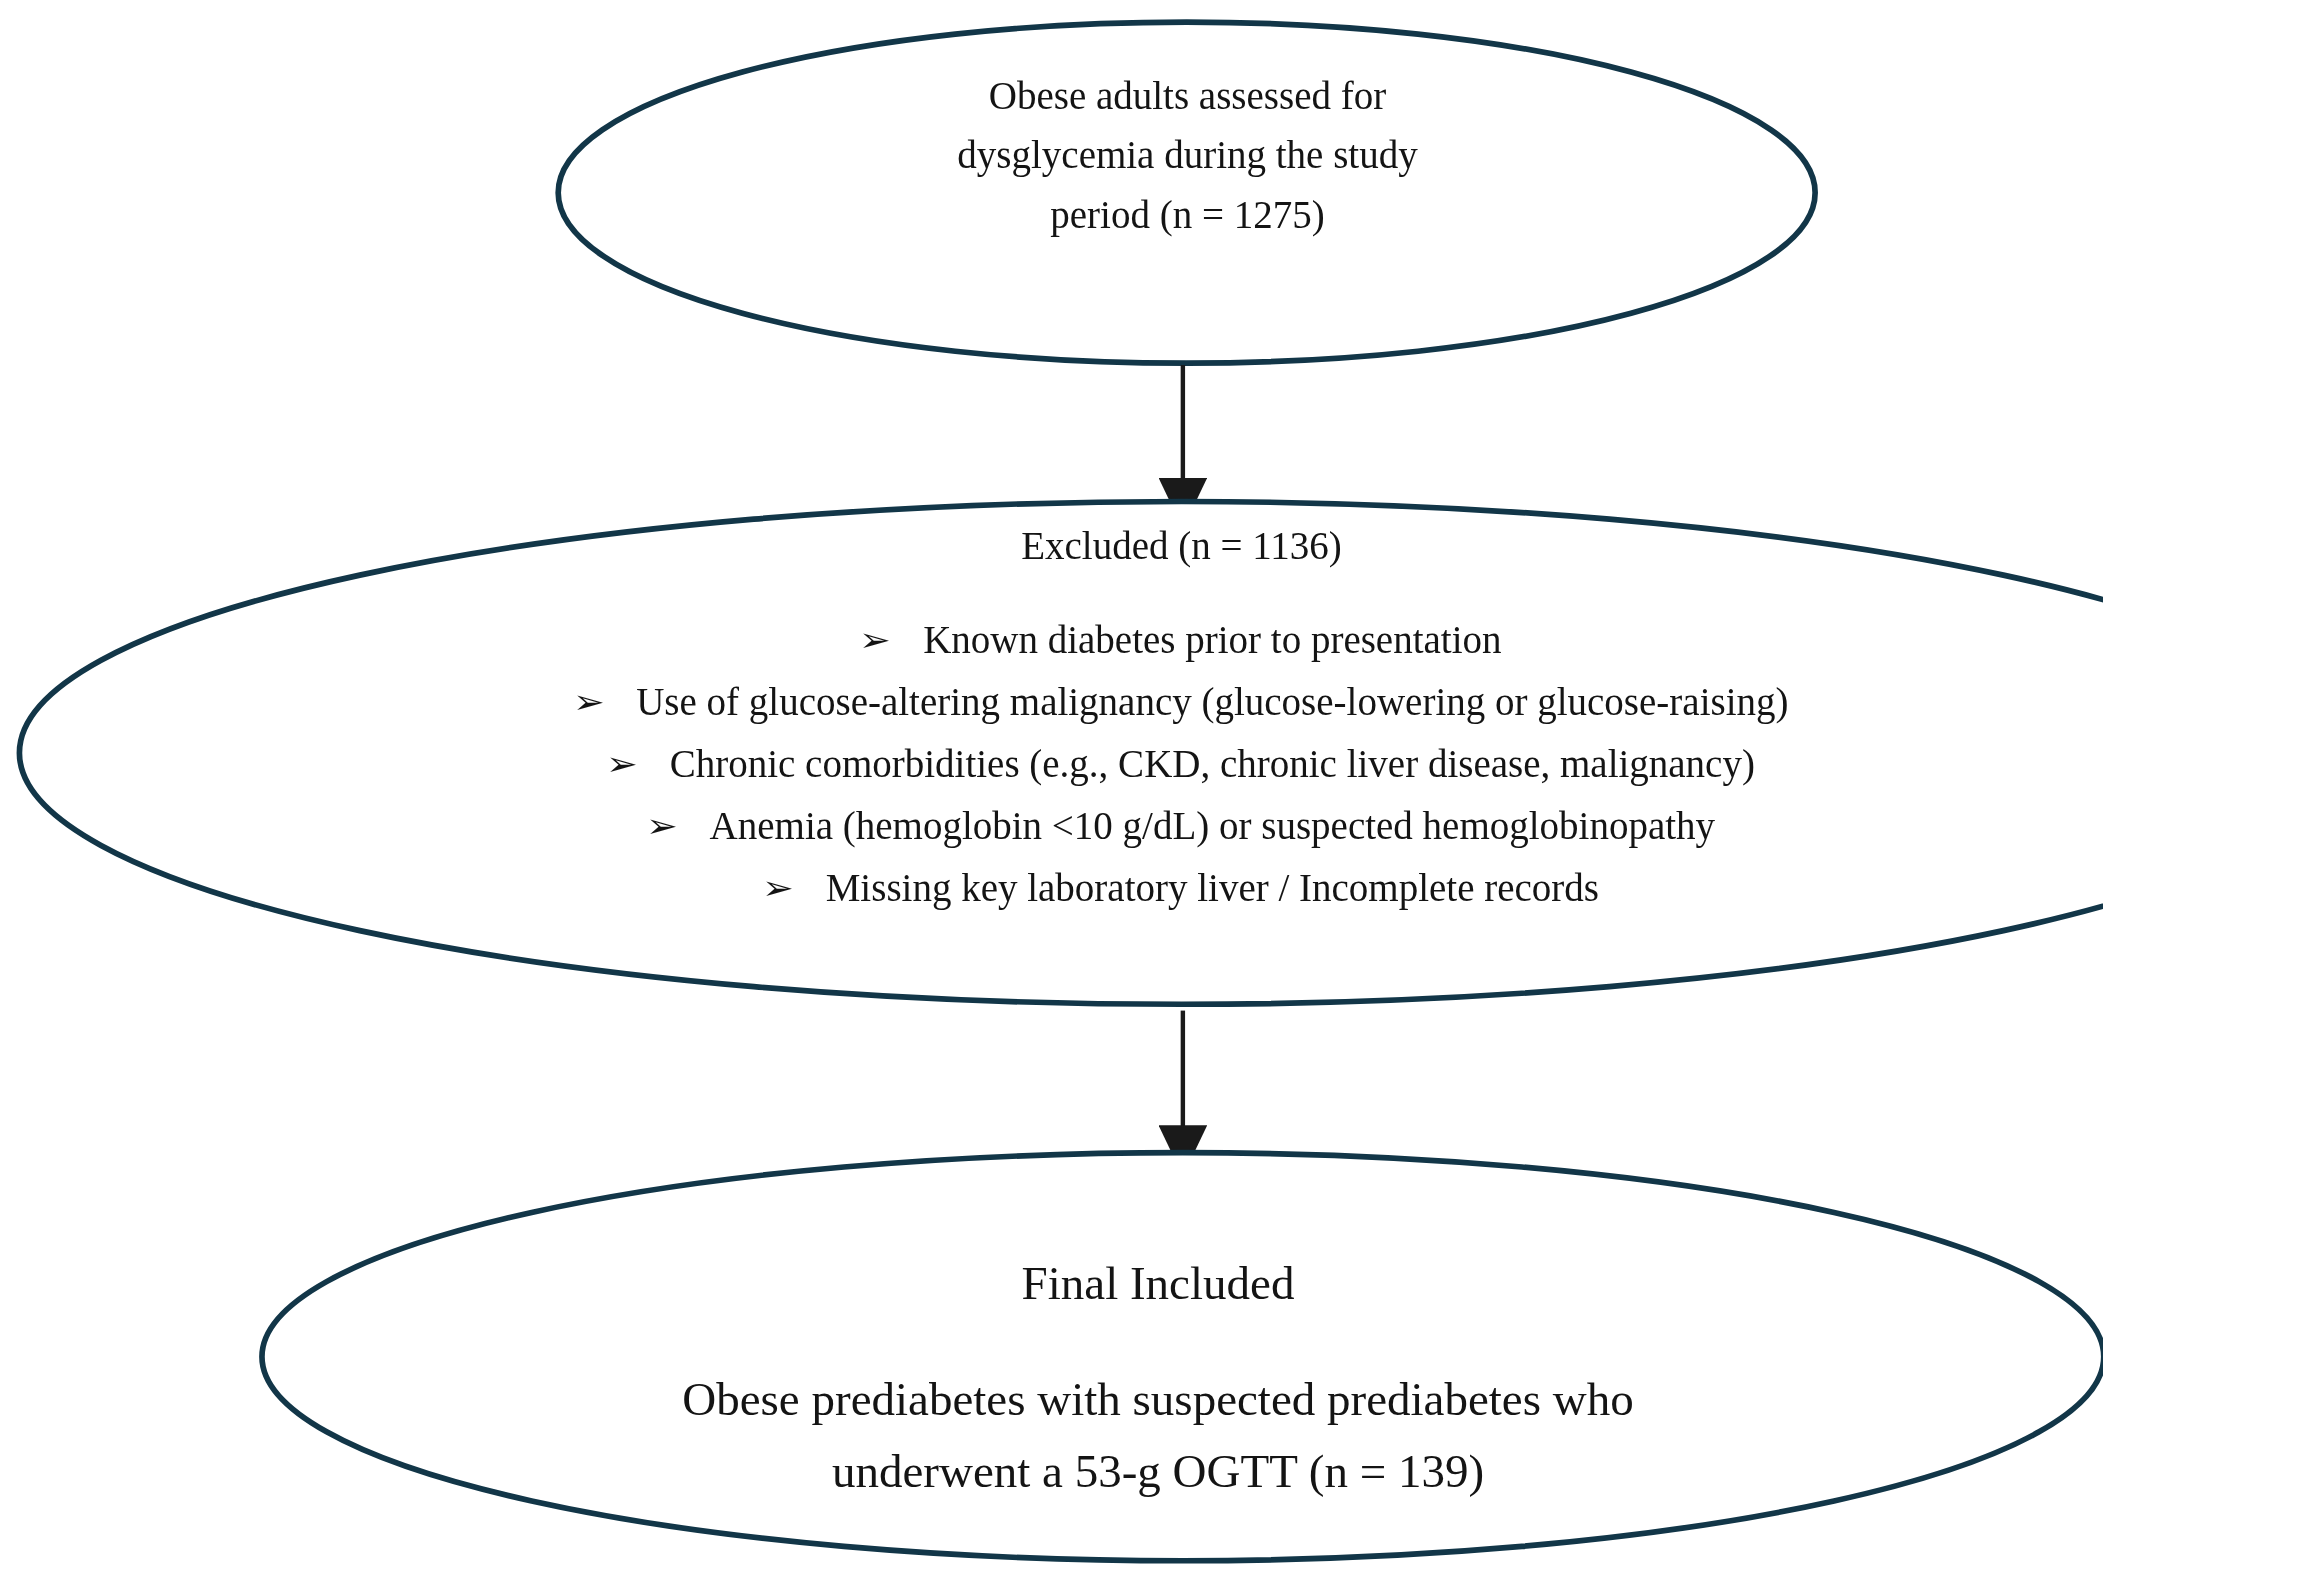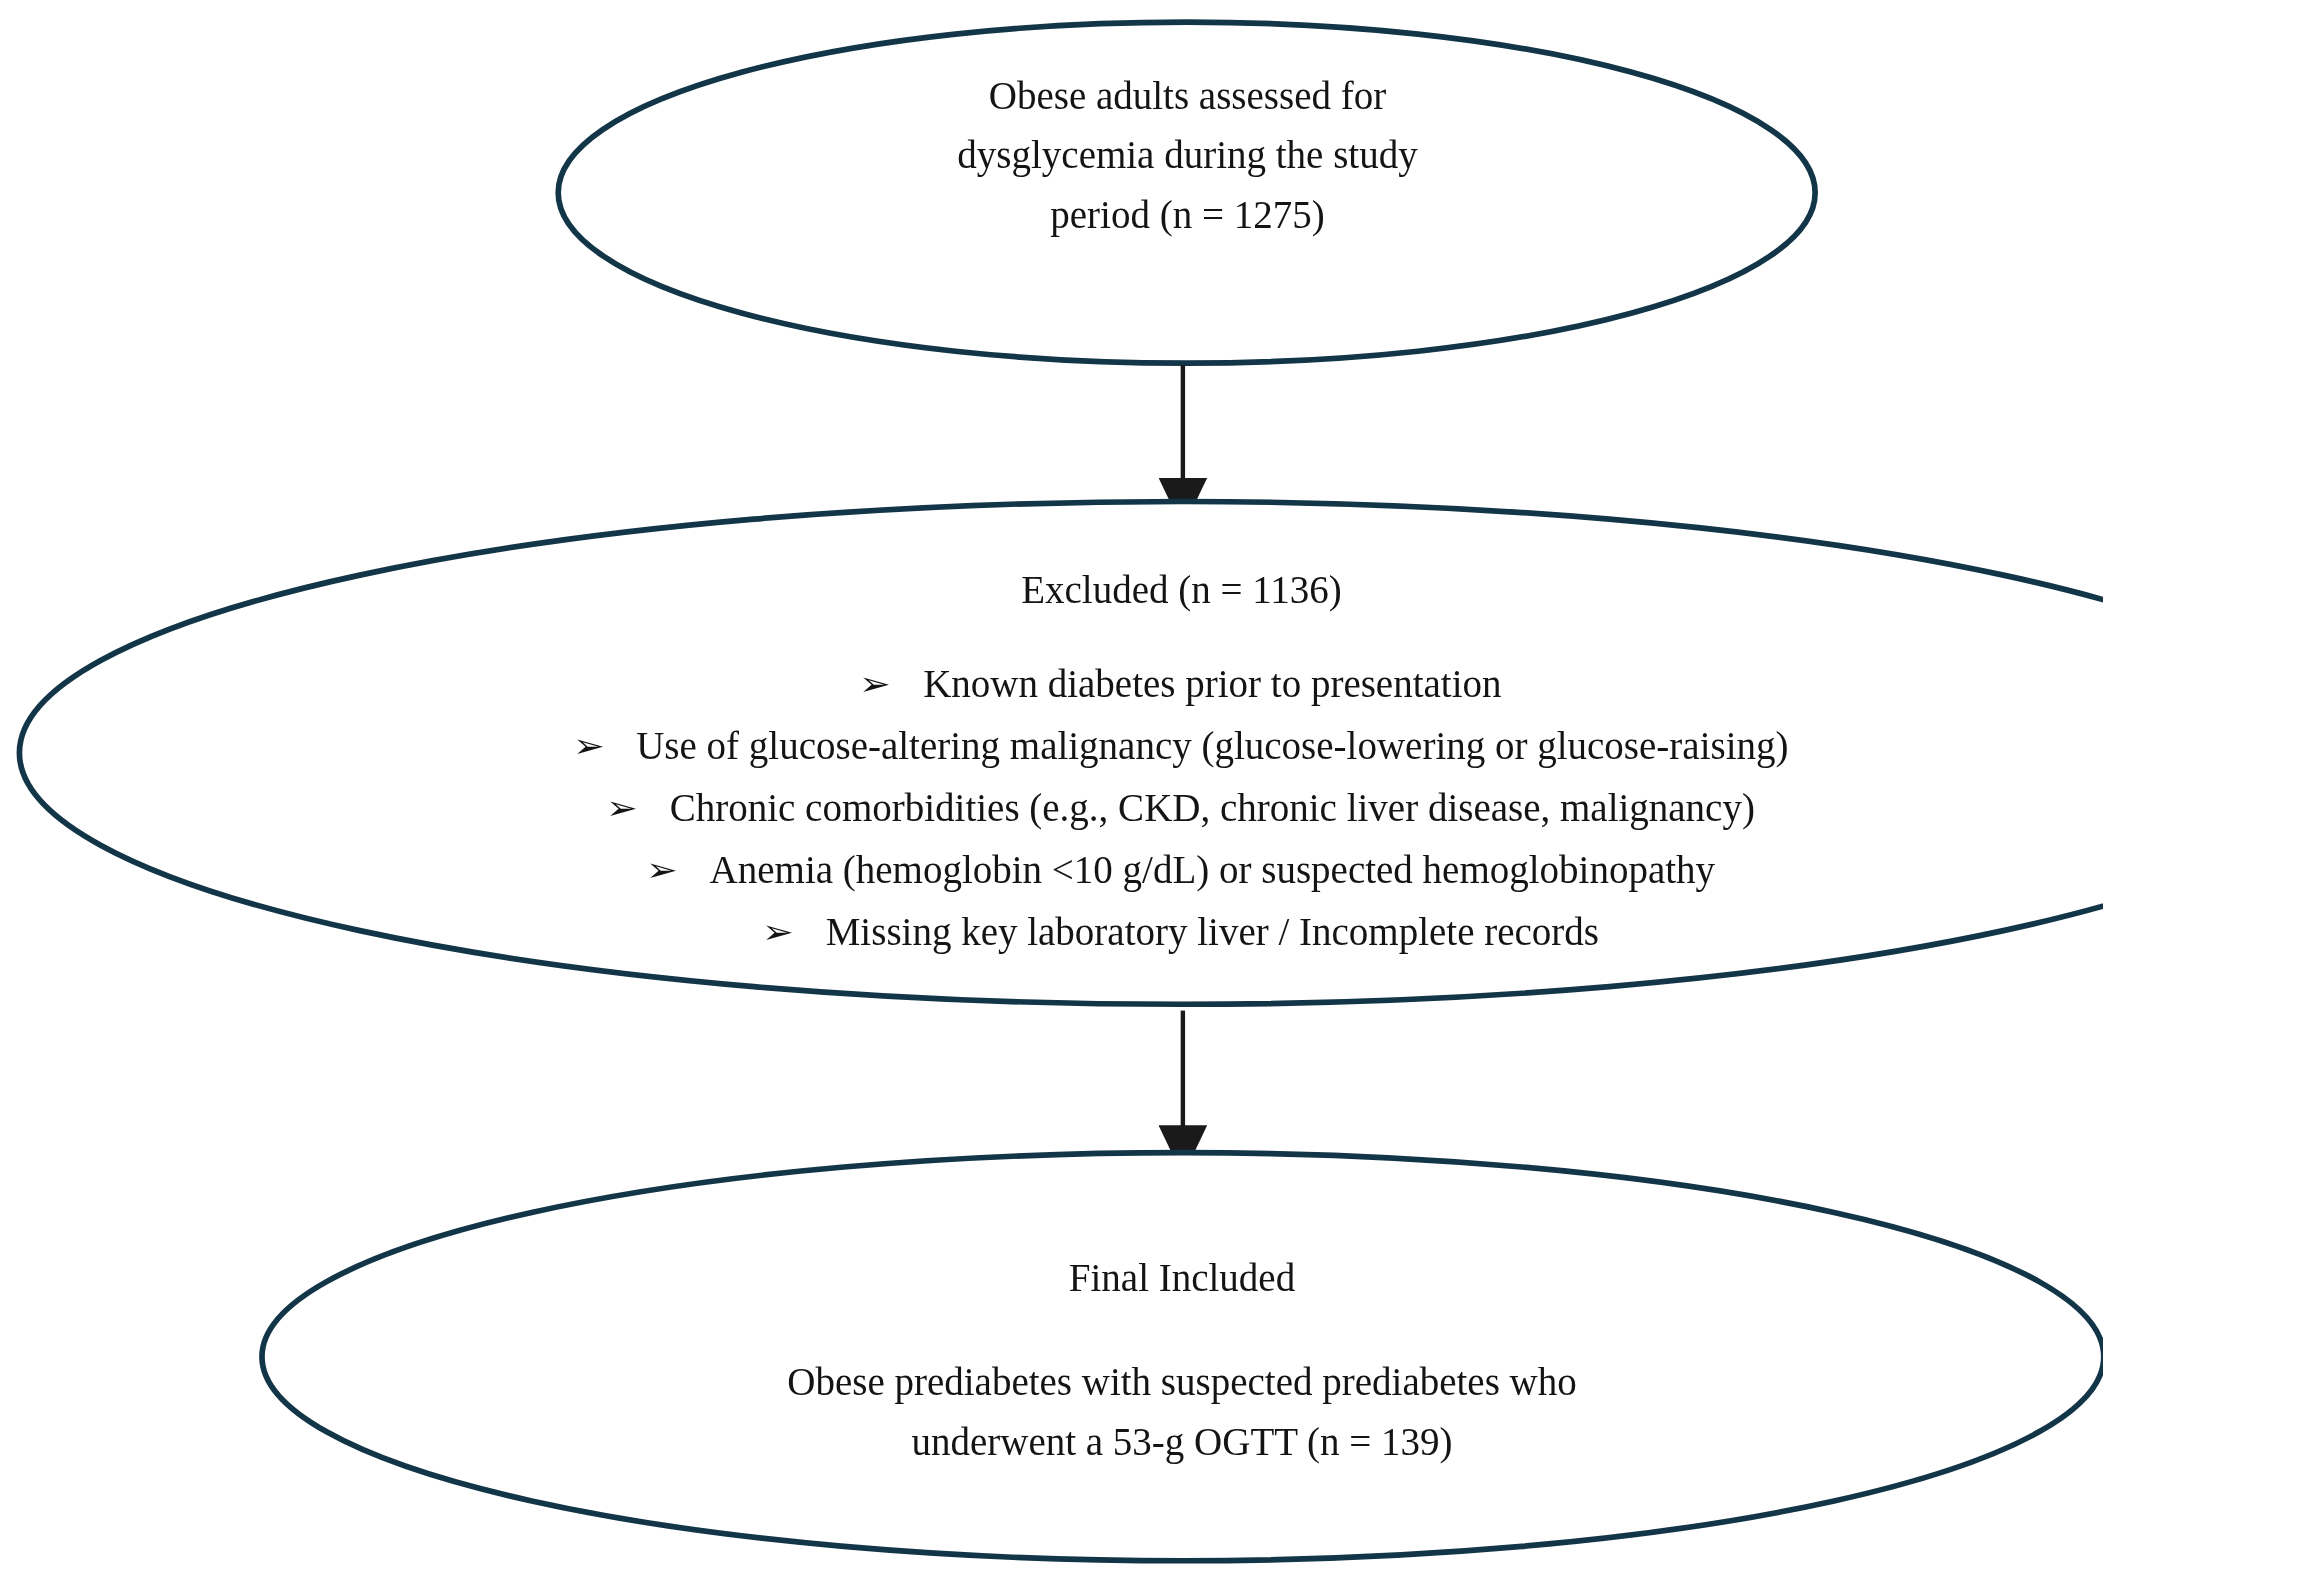--- a/index.html
+++ b/index.html
@@ -40,21 +40,21 @@
     left: 644px;
     top: 66px;
     width: 1087px;
     font-size: 39px;
   }
   #node-top-text .line { display: block; }
 
   
   #node-middle-text {
     left: 114px;
-    top: 560px;
+    top: 516px;
     width: 2135px;
     font-size: 39px;
   }
   #node-middle-heading {
     display: block;
     margin-bottom: 38px;
   }
   .bullet-list {
     list-style: none;
     margin: 0;
@@ -73,24 +73,24 @@
     display: inline-block;
     transform: scaleX(1.15) translateY(-2.5px);
     margin-right: 34px;
   }
   .bullet-label {
     display: inline;
   }
 
   
   #node-bottom-text {
-    left: 430px;
+    left: 406px;
     top: 1248px;
     width: 1504px;
-    font-size: 39px;
+    font-size: 47px;
   }
   #node-bottom-heading {
     display: block;
     margin-bottom: 45px;
   }
   #node-bottom-text .line { display: block; }
 </style>
 </head>
 <body>
 

